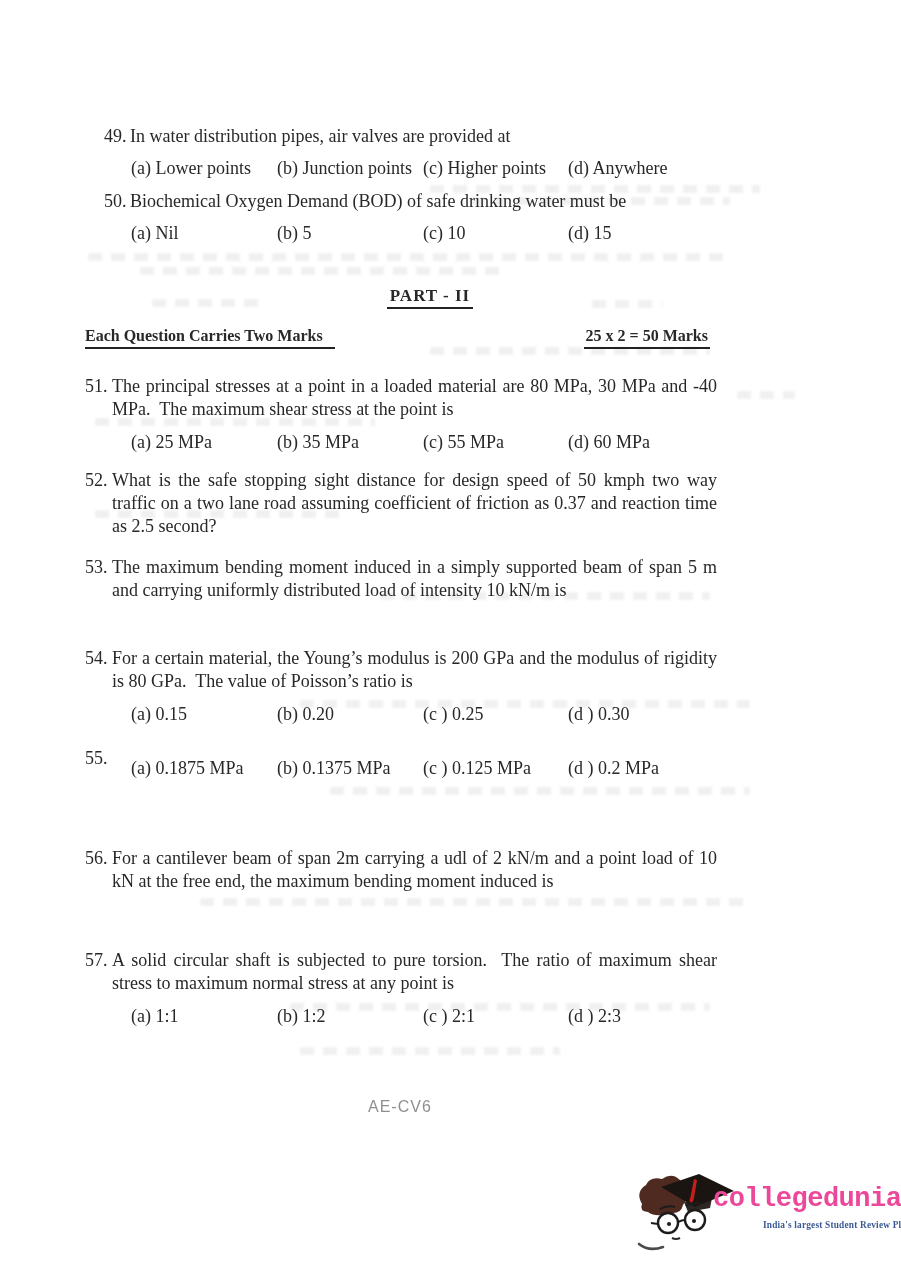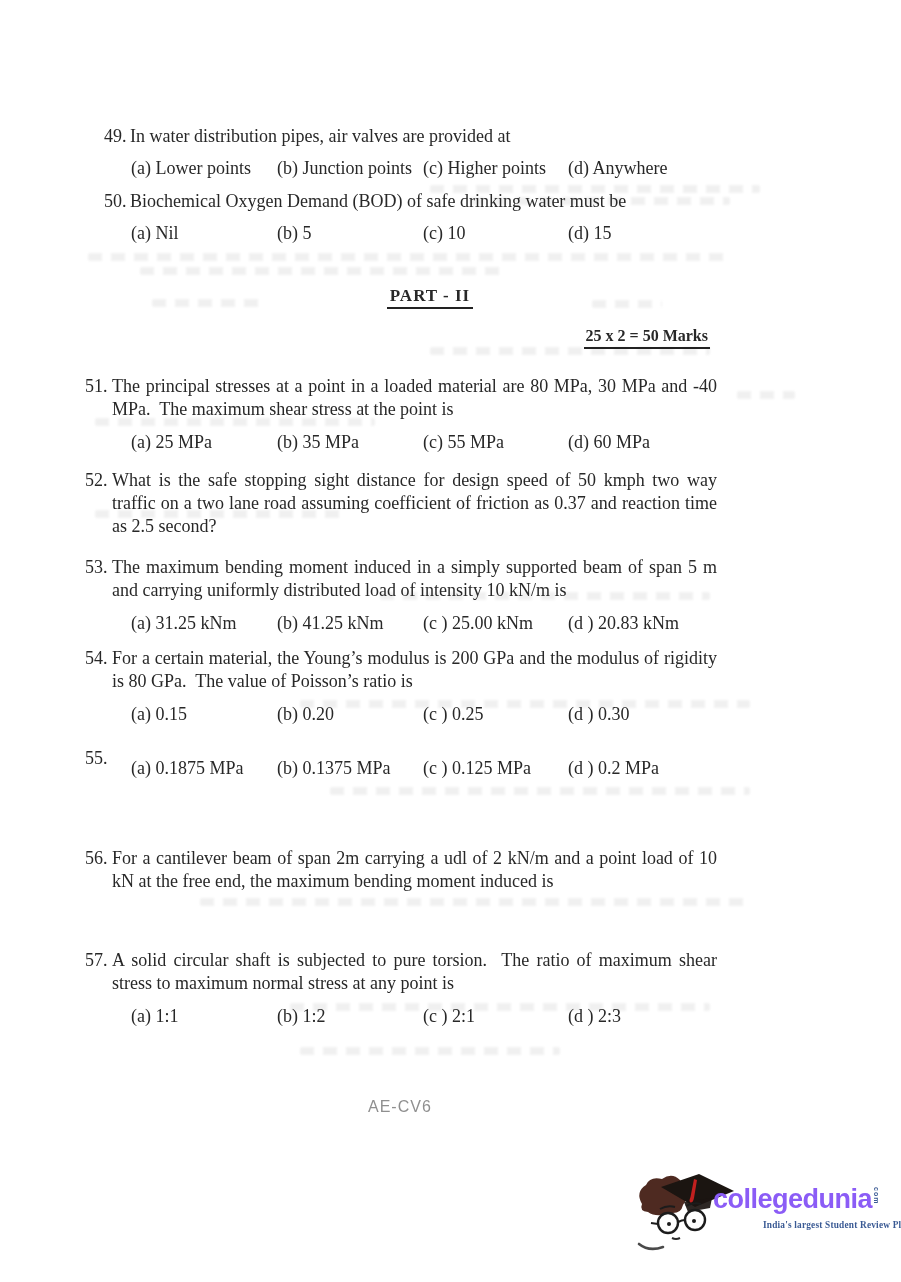--- a/index.html
+++ b/index.html
@@ -67,23 +67,23 @@
     filter:blur(1.2px);
     opacity:.55;
     pointer-events:none;
   }
 
   
   .logo{position:absolute;left:632px;top:1172px;width:262px;height:100px;}
   .logo svg{position:absolute;left:0;top:0;}
   .brand-row{position:absolute;left:81px;top:12px;white-space:nowrap;}
   .brand-name{
-    font-family:Liberation Sans, sans-serif;
+    font-family:Liberation Mono, monospace;
     font-weight:bold;font-size:27px;letter-spacing:-0.5px;
-    color:#8b5cf6;
+    color:#ec4899;
   }
   .brand-suffix{
     display:inline-block;vertical-align:top;
     font-family:"Liberation Sans", sans-serif;
     font-weight:bold;font-size:7px;color:#3a5a94;
     writing-mode:vertical-rl;margin:3px 0 0 1px;letter-spacing:1px;
   }
   .brand-tagline{
     position:absolute;left:83px;top:48px;white-space:nowrap;
     font-family:Liberation Serif, serif;
@@ -132,20 +132,21 @@
       <span class="opt a">(a) Nil</span>
       <span class="opt b">(b) 5</span>
       <span class="opt c">(c) 10</span>
       <span class="opt d">(d) 15</span>
     </div>
   </div>
 
   <div class="part-title">
     <span>PART - II</span>
   </div>
+  <div class="instruction">Each Question Carries Two Marks</div>
   <div class="marks-note">25 x 2 = 50 Marks</div>
 
   <div class="question" style="top:375px;">
     <span class="qnum">51.</span>
     <div class="qtext">The principal stresses at a point in a loaded material are 80 MPa, 30 MPa and -40 MPa.  The maximum shear stress at the point is</div>
     <div class="opts">
       <span class="opt a">(a) 25 MPa</span>
       <span class="opt b">(b) 35 MPa</span>
       <span class="opt c">(c) 55 MPa</span>
       <span class="opt d">(d) 60 MPa</span>
@@ -153,26 +154,20 @@
   </div>
 
   <div class="question" style="top:469px;">
     <span class="qnum">52.</span>
     <div class="qtext">What is the safe stopping sight distance for design speed of 50 kmph two way traffic on a two lane road assuming coefficient of friction as 0.37 and reaction time as 2.5 second?</div>
   </div>
 
   <div class="question" style="top:556px;">
     <span class="qnum">53.</span>
     <div class="qtext">The maximum bending moment induced in a simply supported beam of span 5 m and carrying uniformly distributed load of intensity 10 kN/m is</div>
-    <div class="opts">
-      <span class="opt a">(a) 31.25 kNm</span>
-      <span class="opt b">(b) 41.25 kNm</span>
-      <span class="opt c">(c ) 25.00 kNm</span>
-      <span class="opt d">(d ) 20.83 kNm</span>
-    </div>
   </div>
 
   <div class="question" style="top:647px;">
     <span class="qnum">54.</span>
     <div class="qtext">For a certain material, the Young’s modulus is 200 GPa and the modulus of rigidity is 80 GPa.  The value of Poisson’s ratio is</div>
     <div class="opts">
       <span class="opt a">(a) 0.15</span>
       <span class="opt b">(b) 0.20</span>
       <span class="opt c">(c ) 0.25</span>
       <span class="opt d">(d ) 0.30</span>

